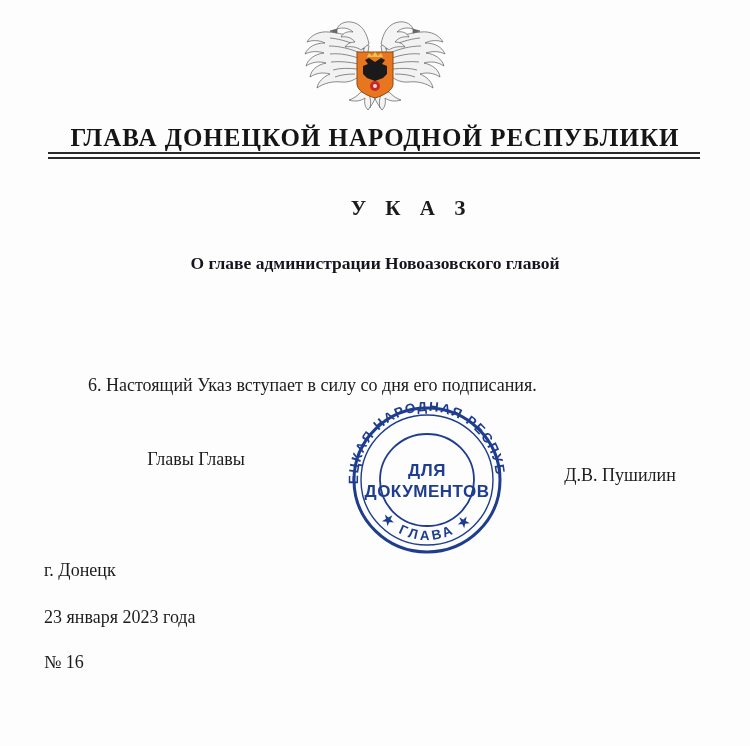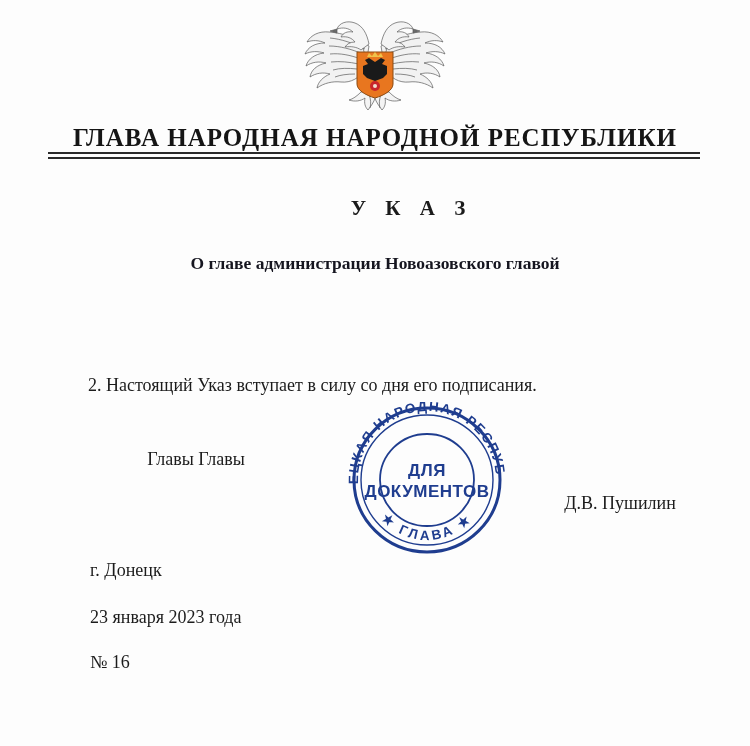--- a/index.html
+++ b/index.html
@@ -121,41 +121,39 @@
     color: #1c1c1c;
   }
   .sig-right {
     position: absolute;
     top: 465px;
     left: 520px;
     width: 200px;
     text-align: center;
     font-size: 18px;
     color: #1c1c1c;
-    margin-top: 28px;
   }
 
   
   .stamp {
     position: absolute;
     left: 338px;
     top: 402px;
     width: 178px;
     height: 152px;
     pointer-events: none;
   }
   .stamp svg { width: 100%; height: 100%; display: block; }
 
   
   .footer-line {
     position: absolute;
     left: 44px;
     font-size: 18px;
     color: #1c1c1c;
-    margin-left: 46px;
   }
   .f-city { top: 560px; }
   .f-date { top: 607px; }
   .f-num  { top: 652px; text-align: right; }
 </style>
 </head>
 <body>
 
 <div class="page">
 
@@ -219,33 +217,33 @@
         </g>
 
         <path d="M72 41 L74 37 L77 40 L80 36 L83 40 L86 37 L88 41 Z" fill="#f0c24a"></path>
 
         <circle cx="80" cy="70" r="5" fill="#c9262b"></circle>
         <circle cx="80" cy="70" r="2" fill="#f0e0d0"></circle>
       </g>
     </svg>
   </div>
 
-  <div class="doc-title">ГЛАВА НАРОДНАЯ НАРОДНОЙ РЕСПУБЛИКИ</div>
+  <div class="doc-title">ГЛАВА ДОНЕЦКОЙ НАРОДНОЙ РЕСПУБЛИКИ</div>
 
   <div class="rule-double">
     <i></i>
       <i></i>
   </div>
 
   <div class="ukaz">У К А З</div>
 
   <div class="subject">О главе администрации Новоазовского главой</div>
 
 
-  <div class="para para-2">2.  Настоящий Указ вступает в силу со дня его подписания.</div>
+  <div class="para para-2">6.  Настоящий Указ вступает в силу со дня его подписания.</div>
 
   <div class="sig-left">
     <div>Главы Главы</div>
   </div>
 
   <div class="sig-right">Д.В. Пушилин</div>
 
   <div class="stamp">
     <svg viewBox="0 0 178 152">
       <defs>

